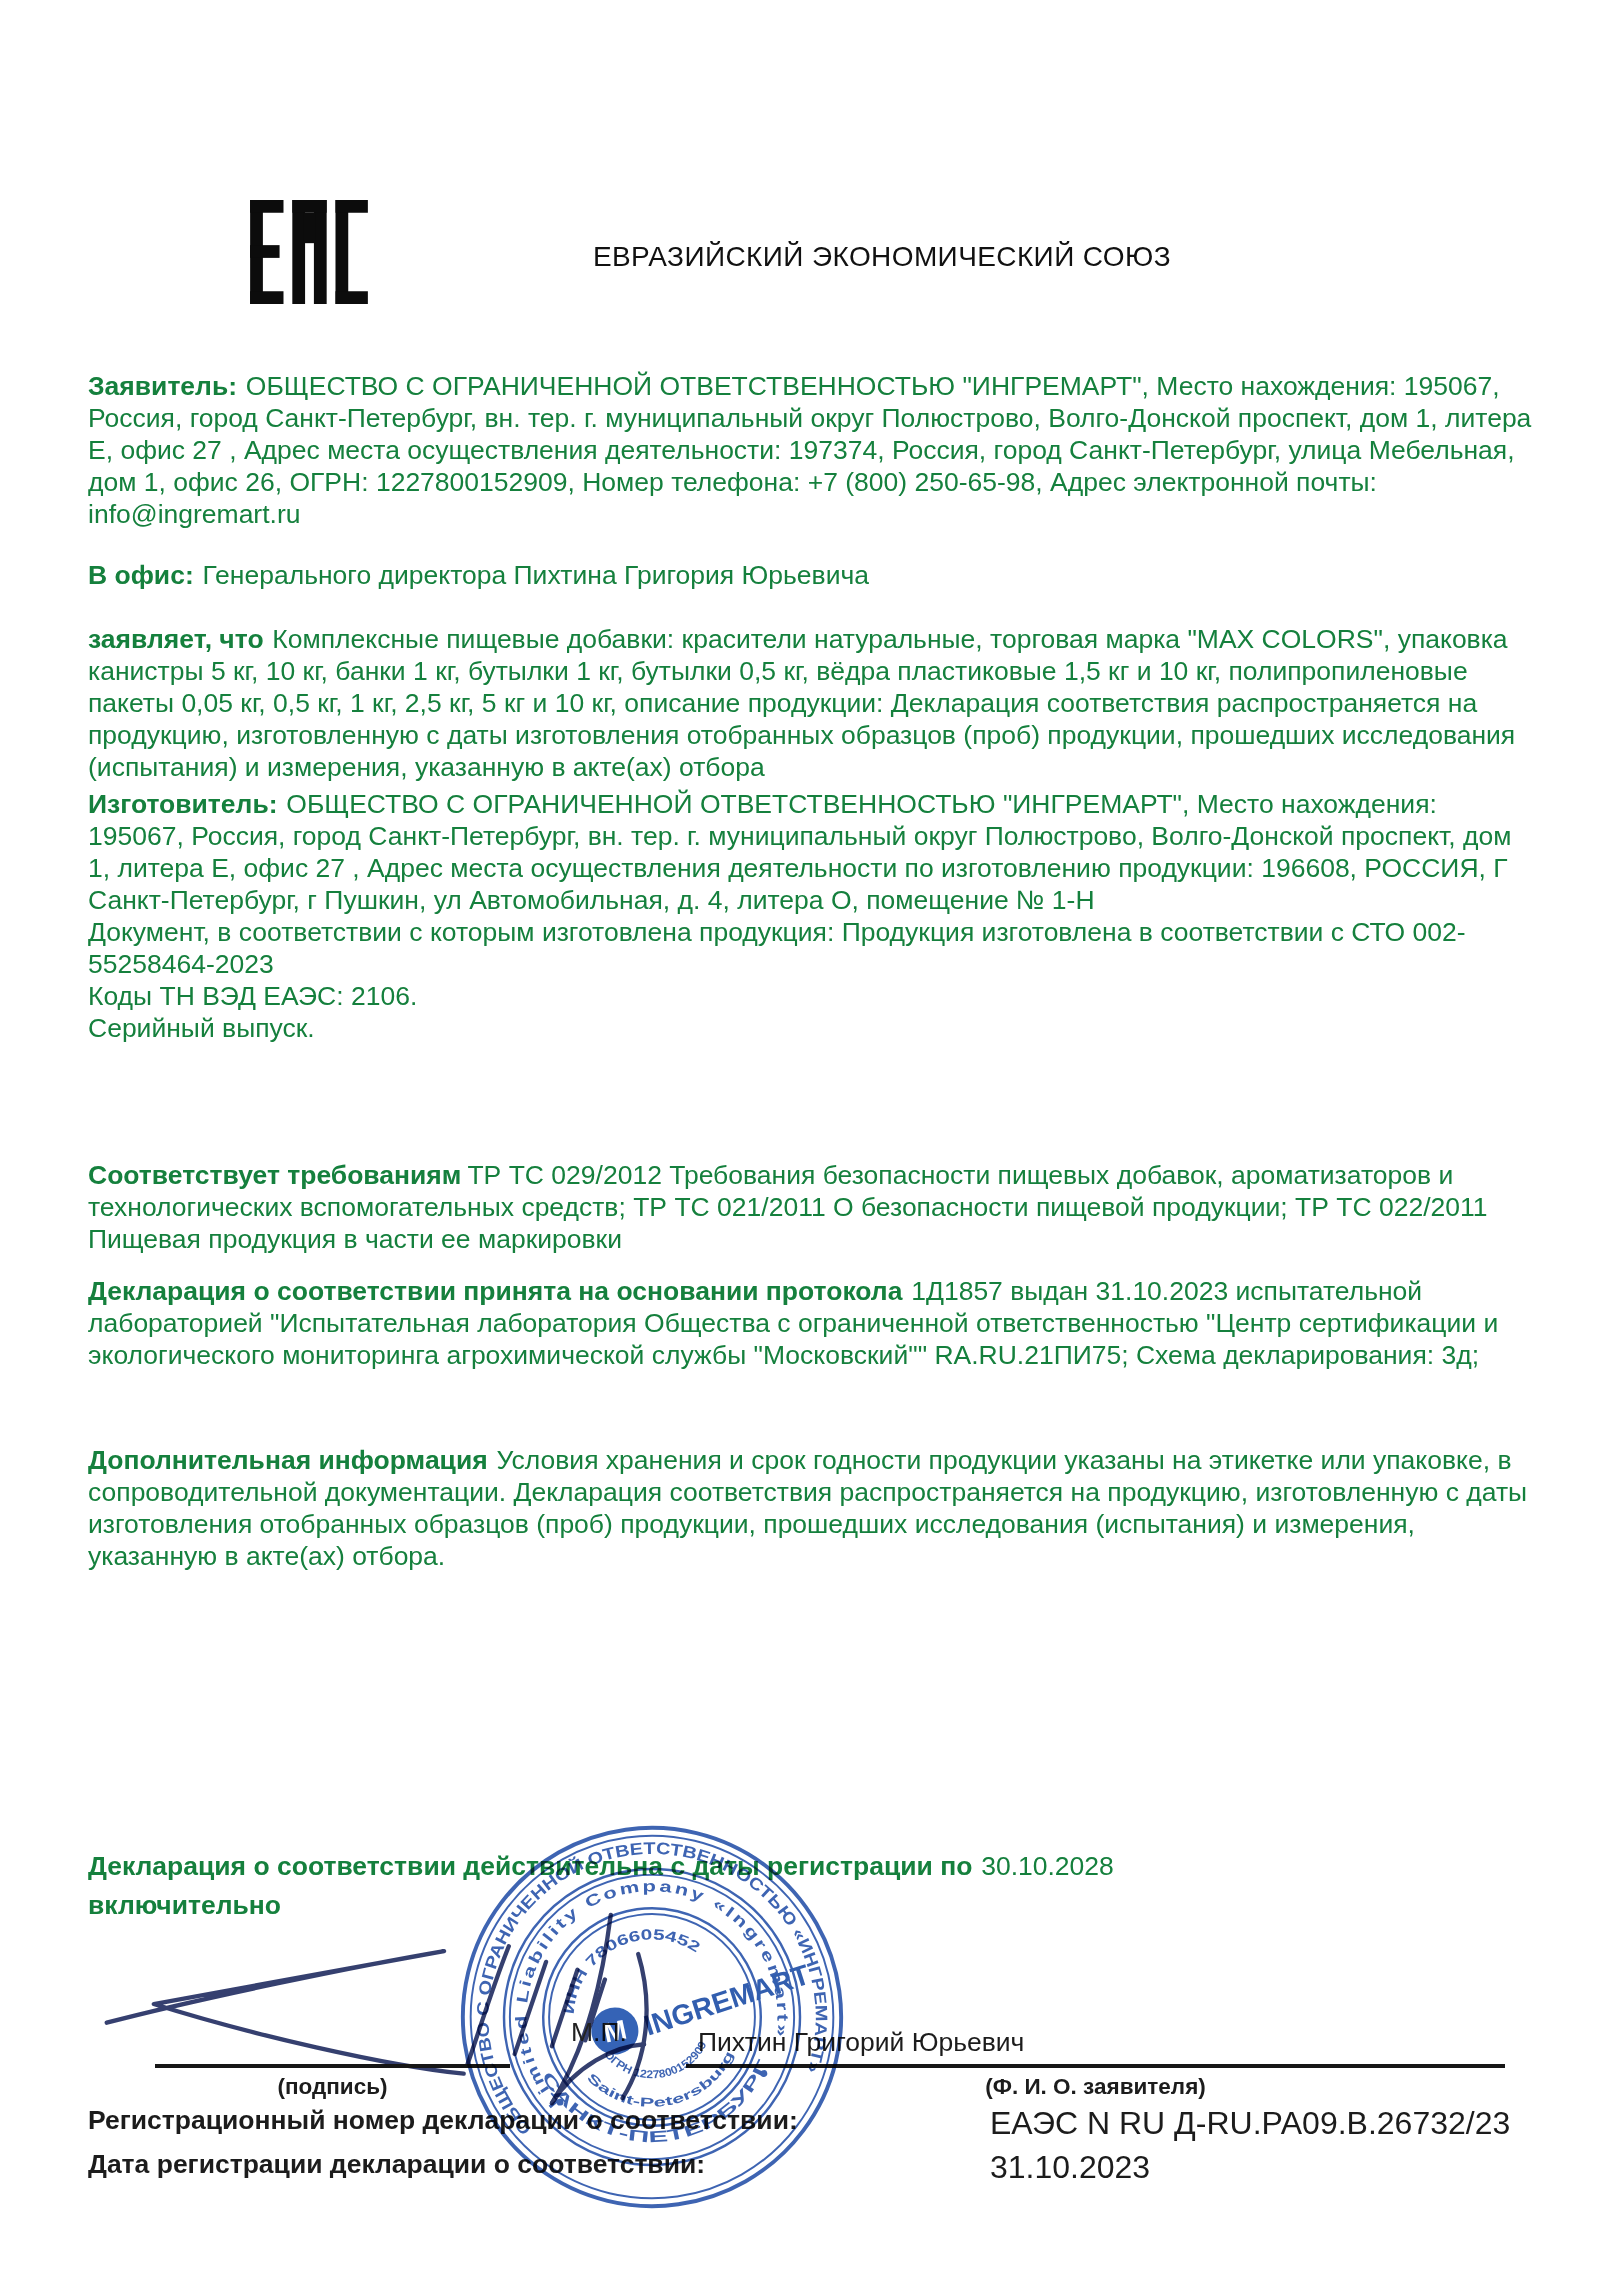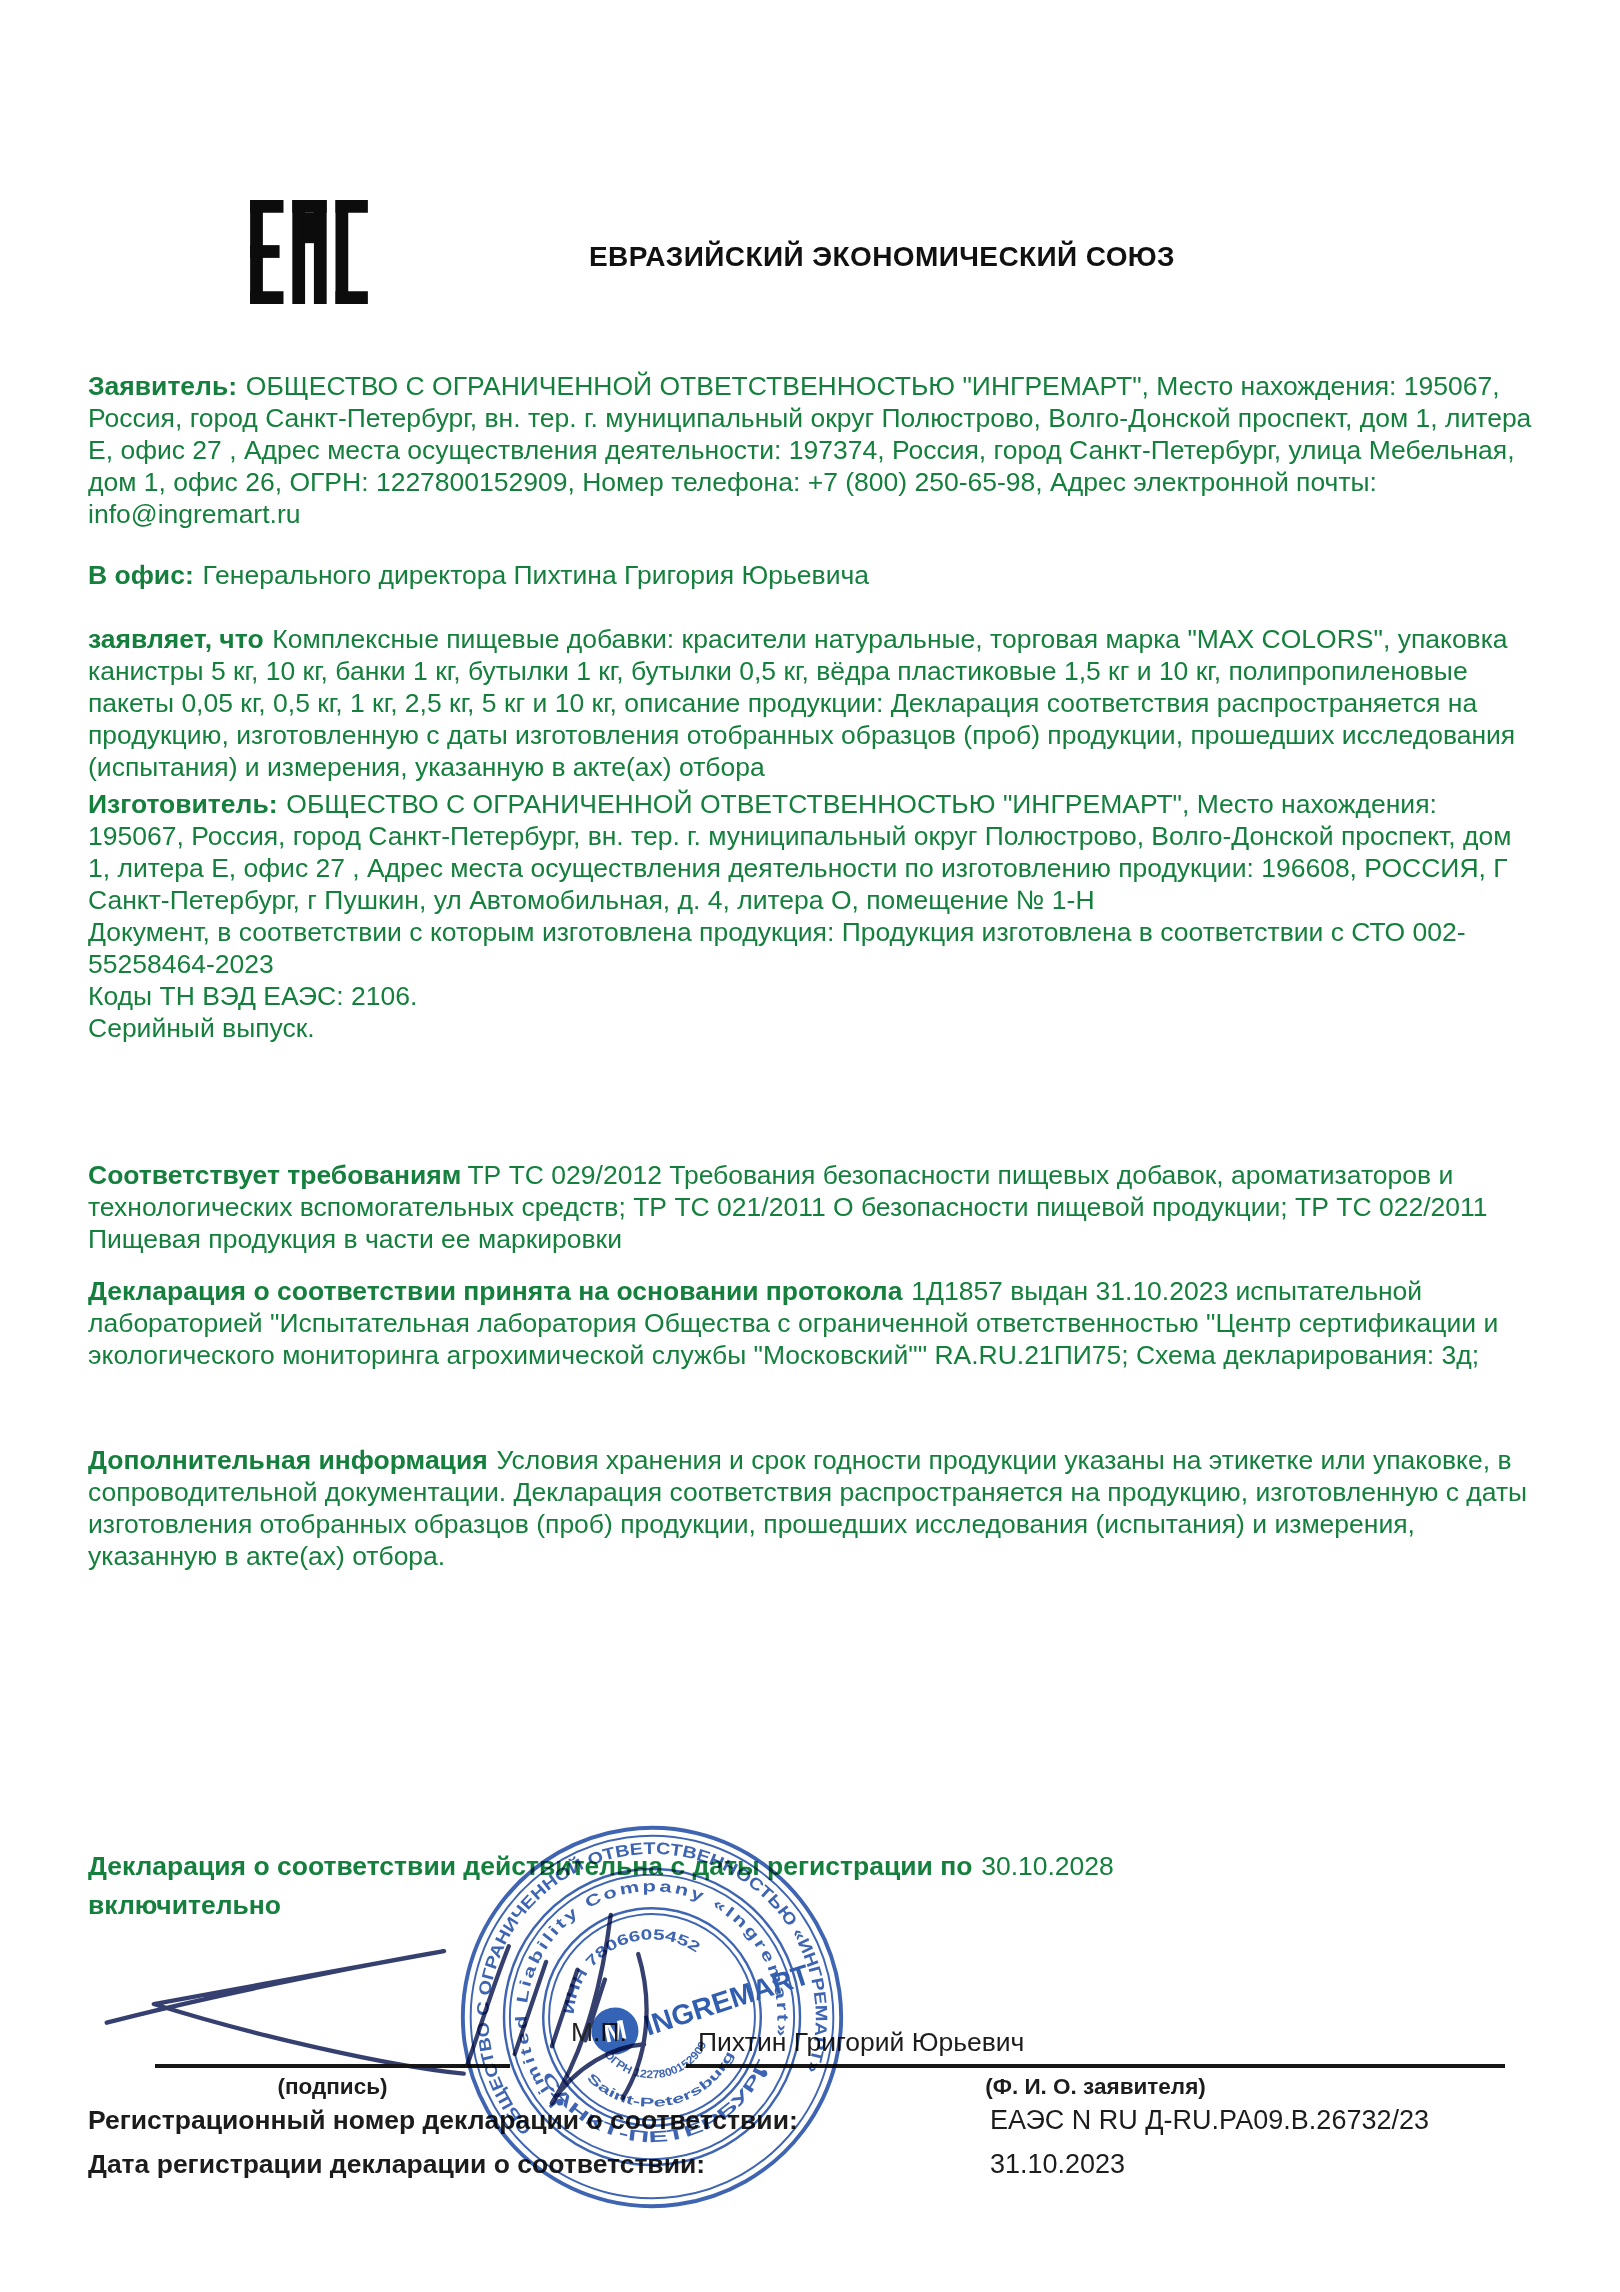--- a/index.html
+++ b/index.html
@@ -6,30 +6,30 @@
   .page{
     position:relative;
     width:1620px;height:2293px;
     background:#ffffff;
     font-family:"Liberation Sans", sans-serif;
     color:#1c1c1c;
     overflow:hidden;
     margin:0 auto;
   }
   .abs{position:absolute;}
-  .titles{left:294px;width:1176px;text-align:center;font-weight:700;font-size:28px;letter-spacing:0.4px;color:#111;}
+  .titles{left:294px;width:1176px;text-align:center;font-weight:400;font-size:28px;letter-spacing:0.4px;color:#111;}
   .para{position:absolute;left:88px;width:1446px;font-size:26.5px;line-height:32px;color:#15803d;}
   .lbl{font-weight:700;margin-right:8.8px;}
   .lbl-wide{font-weight:700;margin-right:6px;}
   .bold{font-weight:700;}
   .val-line{line-height:39px;}
   .sig-line{position:absolute;height:3.9px;background:#161616;}
   .caption{position:absolute;text-align:center;font-weight:700;font-size:22.5px;color:#1c1c1c;}
   .reg-label{position:absolute;left:88px;font-weight:700;font-size:26.5px;}
-  .reg-value{position:absolute;left:990px;font-size:27px;}
+  .reg-value{position:absolute;left:990px;font-size:32px;}
   .mp{position:absolute;left:571px;top:2017px;font-size:26.5px;color:#222;}
   .fio-name{position:absolute;left:698px;top:2027px;font-size:26.5px;}
   .stamp-svg{mix-blend-mode:multiply;opacity:.92;}
   svg text{font-family:"Liberation Sans", sans-serif;}
 </style>
 </head>
 <body>
 
 <div class="page">
 

